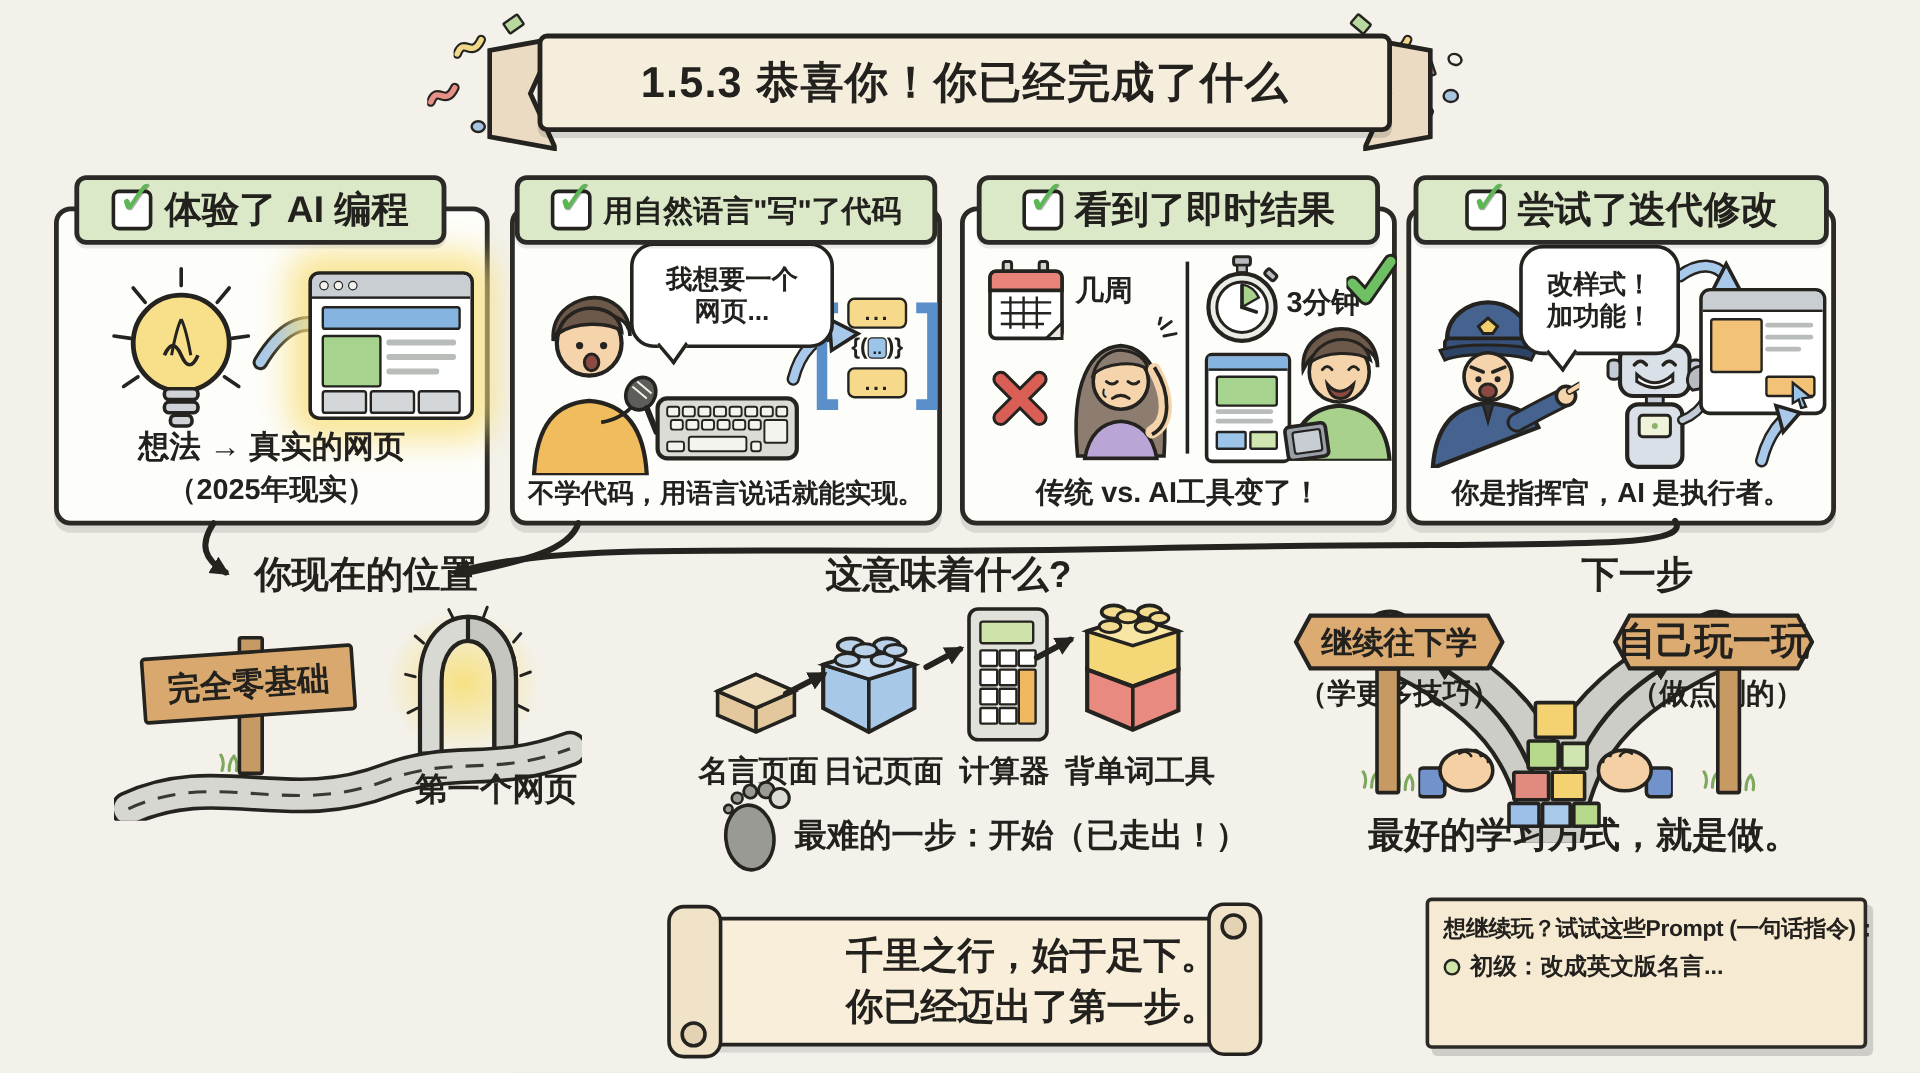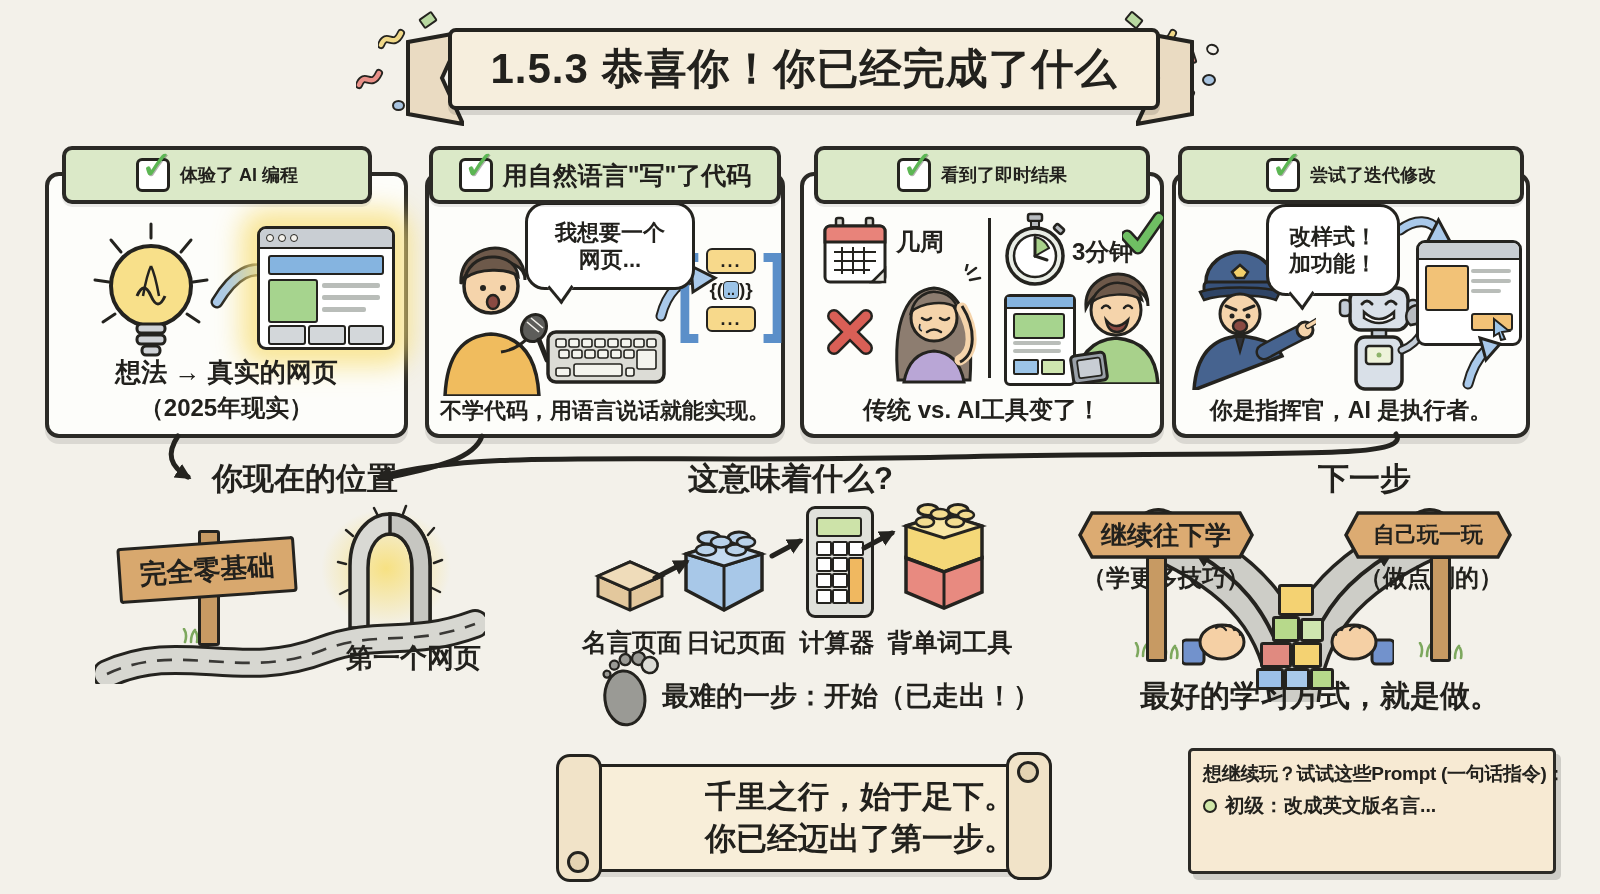--- a/index.html
+++ b/index.html
@@ -6,29 +6,29 @@
   .canvas{position:relative;width:1600px;height:894px;background:#f3f1ea;overflow:hidden;
     font-family:"Liberation Sans","DejaVu Sans",sans-serif;color:#22211d;}
   .abs{position:absolute;}
   .txt{font-weight:700;color:#22211d;white-space:nowrap;}
   .ctr{text-align:center;}
 
   
   .banner-band{position:absolute;left:448px;top:28px;width:704px;height:74px;background:#f6eedd;
     border:4px solid #24231f;border-radius:8px;display:flex;align-items:center;justify-content:center;
     box-shadow:0 5px 0 rgba(0,0,0,.12);z-index:3;}
-  .banner-title{font-size:42px;font-weight:800;letter-spacing:1px;text-align:center;}
+  .banner-title{font-size:36px;font-weight:800;letter-spacing:1px;text-align:center;}
   .tail{position:absolute;top:30px;width:58px;height:96px;z-index:2;}
 
   
   .card{position:absolute;background:#fdfdfa;border:4px solid #29282475;border:4px solid #2b2a26;
     border-radius:14px;box-shadow:0 6px 0 rgba(0,0,0,.10);}
   .card-header{position:absolute;background:#dbe9c8;border:4px solid #2b2a26;border-radius:10px;
     display:flex;align-items:center;justify-content:center;gap:10px;z-index:4;box-shadow:0 3px 0 rgba(0,0,0,.08);}
-  .card-header .ht{font-size:18px;font-weight:800;white-space:nowrap;}
+  .card-header .ht{font-size:31px;font-weight:800;white-space:nowrap;}
   .chk{position:relative;width:28px;height:28px;background:#fff;border:3px solid #24231f;border-radius:6px;flex:0 0 auto;}
   .chk .mark{position:absolute;top:-16px;left:1px;font-size:40px;line-height:1;font-weight:900;color:#5cb653;
     text-shadow:1px 1px 0 rgba(36,35,31,.35);}
   .card-cap{position:absolute;left:0;right:0;bottom:8px;text-align:center;font-weight:800;}
 
   
   .bubble{position:absolute;background:#fff;border:3.5px solid #24231f;border-radius:20px;
     display:flex;flex-direction:column;align-items:center;justify-content:center;line-height:1.25;z-index:2;}
   .bubble:after{content:"";position:absolute;left:22px;bottom:-11px;width:18px;height:18px;background:#fff;
     border-left:3.5px solid #24231f;border-bottom:3.5px solid #24231f;transform:rotate(-55deg) skewX(-15deg);}
@@ -554,21 +554,21 @@
   <svg class="abs" style="left:1418px;top:642px" width="18" height="16">
       <use href="#grass"></use>
     </svg>
   <svg class="abs" style="left:1446px;top:644px" width="18" height="16">
       <use href="#grass"></use>
     </svg>
   <div class="plank" style="left:1344px;top:510px;width:168px;height:50px">
     <svg class="abs" style="left:0;top:0" width="168" height="50">
         <polygon points="2,25 14,3 154,3 166,25 154,47 14,47" fill="#dcab72" stroke="#24231f" stroke-width="3.5"></polygon>
       </svg>
-    <span class="pt txt" style="font-size:22px">自己玩一玩</span>
+    <span class="pt txt" style="font-size:32px">自己玩一玩</span>
   </div>
   <div class="abs txt ctr" style="left:1356px;top:562px;width:150px;font-size:24px">（做点别的）</div>
 
   <div class="abs" style="left:1238px;top:584px;width:118px;height:108px;z-index:2">
     <div class="blk" style="left:40px;top:0;width:36px;height:32px;background:#f4d272"></div>
     <div class="blk" style="left:34px;top:32px;width:28px;height:26px;background:#b7d98b"></div>
     <div class="blk" style="left:62px;top:34px;width:24px;height:24px;background:#cfe6b0"></div>
     <div class="blk" style="left:22px;top:58px;width:32px;height:26px;background:#e08a80"></div>
     <div class="blk" style="left:54px;top:58px;width:30px;height:26px;background:#f4d272"></div>
     <div class="blk" style="left:18px;top:84px;width:28px;height:22px;background:#9cc0e8"></div>

